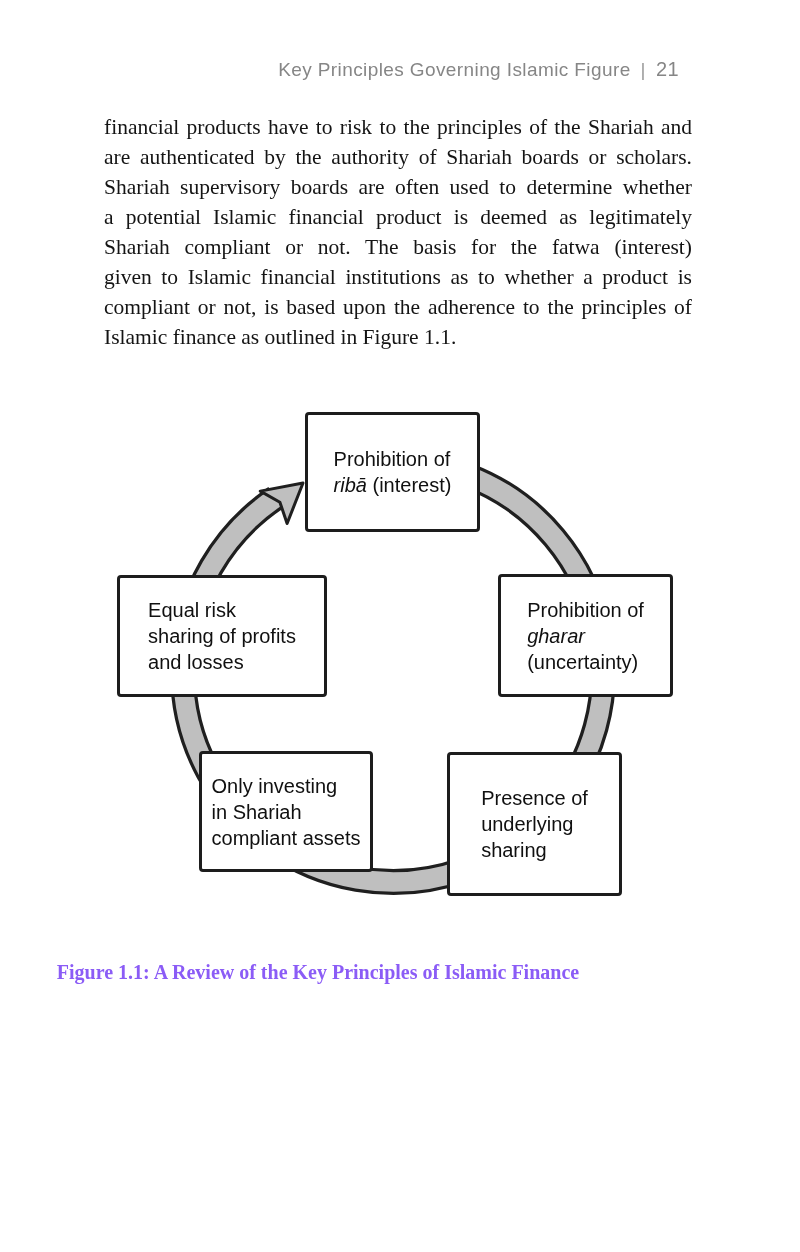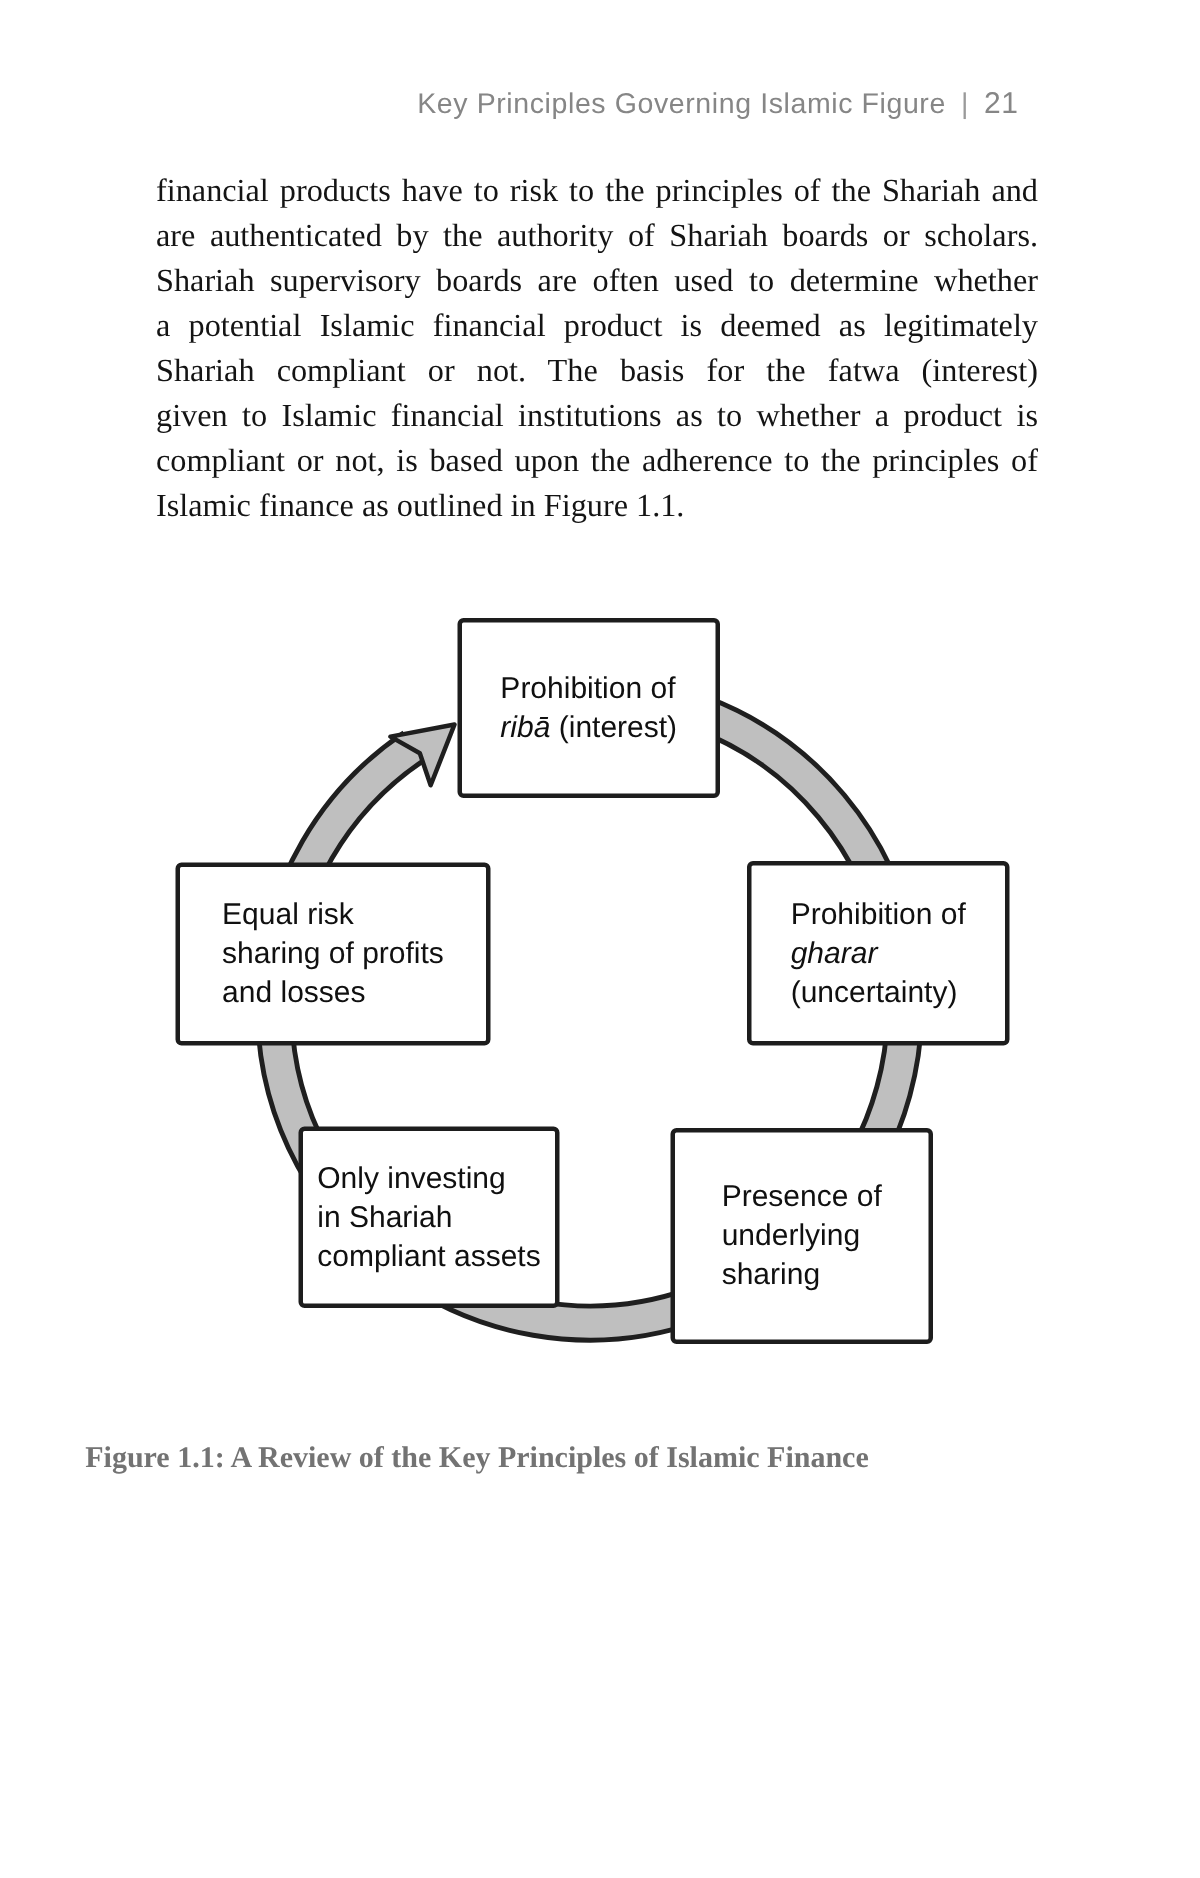--- a/index.html
+++ b/index.html
@@ -61,21 +61,21 @@
   .dbox-equalrisk { left: 117px; top: 575px; width: 210px; height: 122px; }
   .figure-caption {
     position: absolute;
     left: 0;
     top: 961px;
     width: 636px;
     text-align: center;
     font-family: "Liberation Serif", serif;
     font-size: 20px;
     font-weight: bold;
-    color: #737373;
+    color: #8b5cf6;
   }
 </style>
 </head>
 <body>
 
 <div class="page">
 
   <div class="running-header">
     <span>Key Principles Governing Islamic Figure</span><span class="sep">|</span><span class="pgnum">21</span>
   </div>

